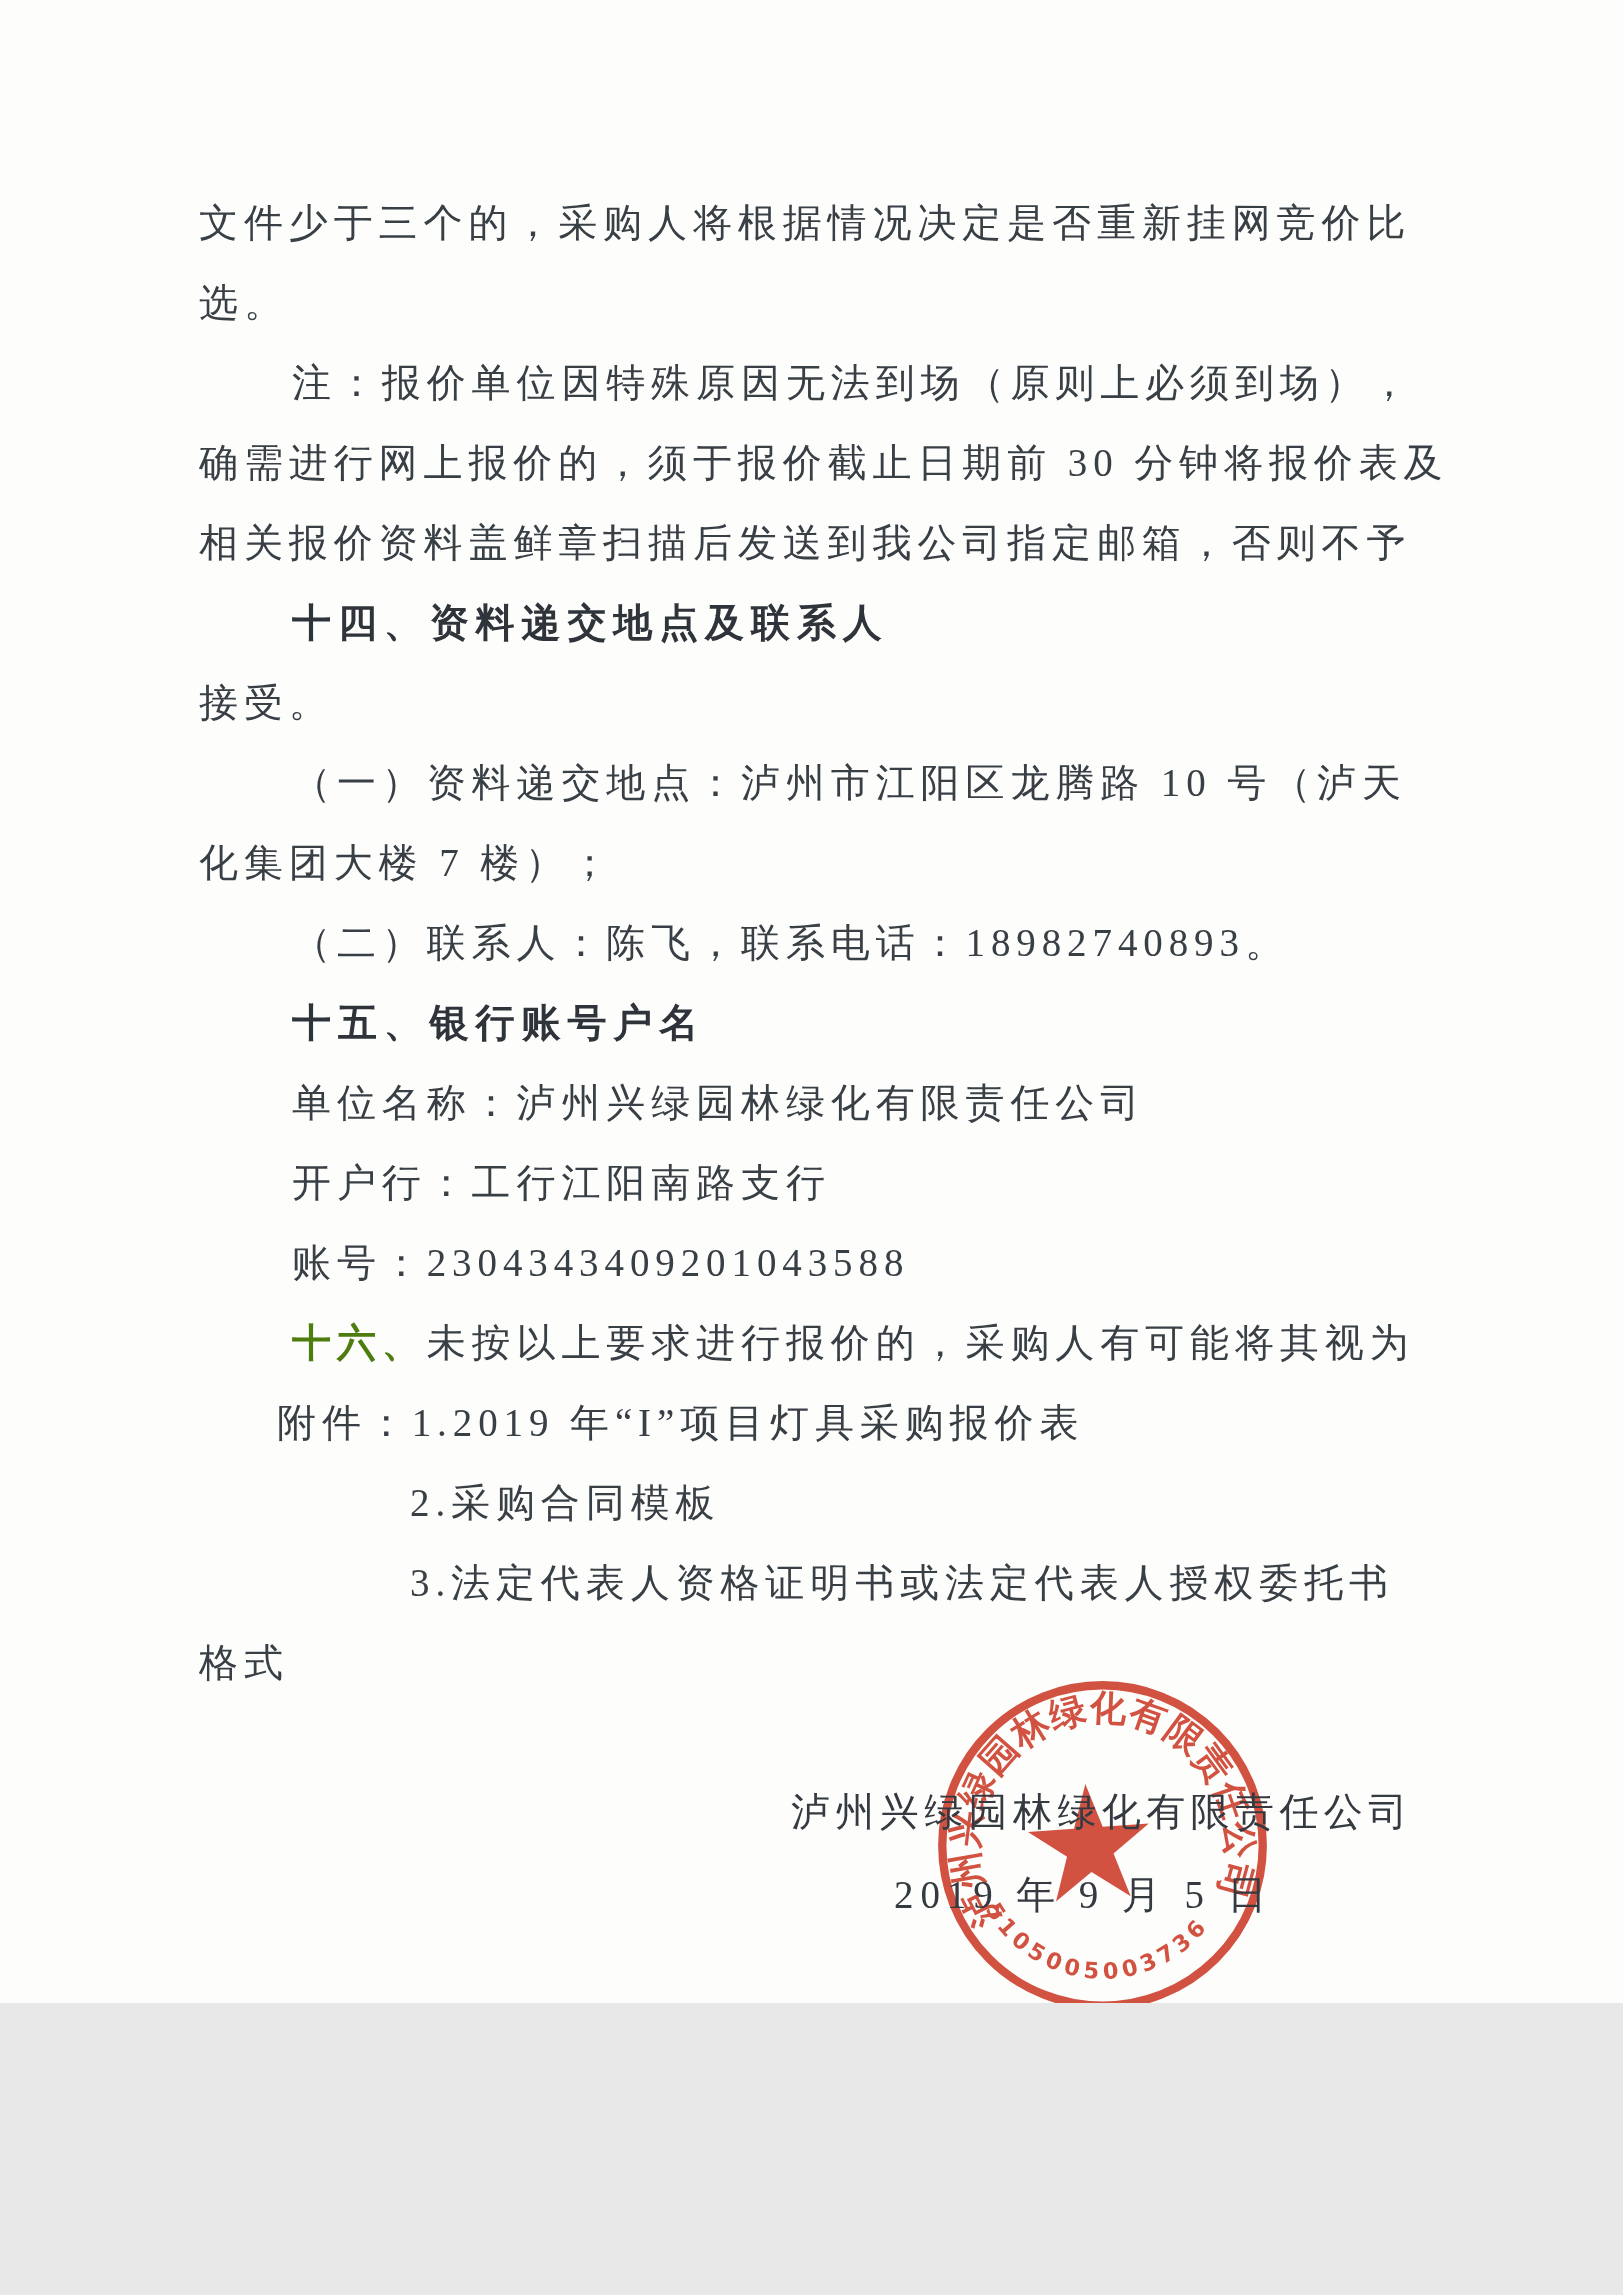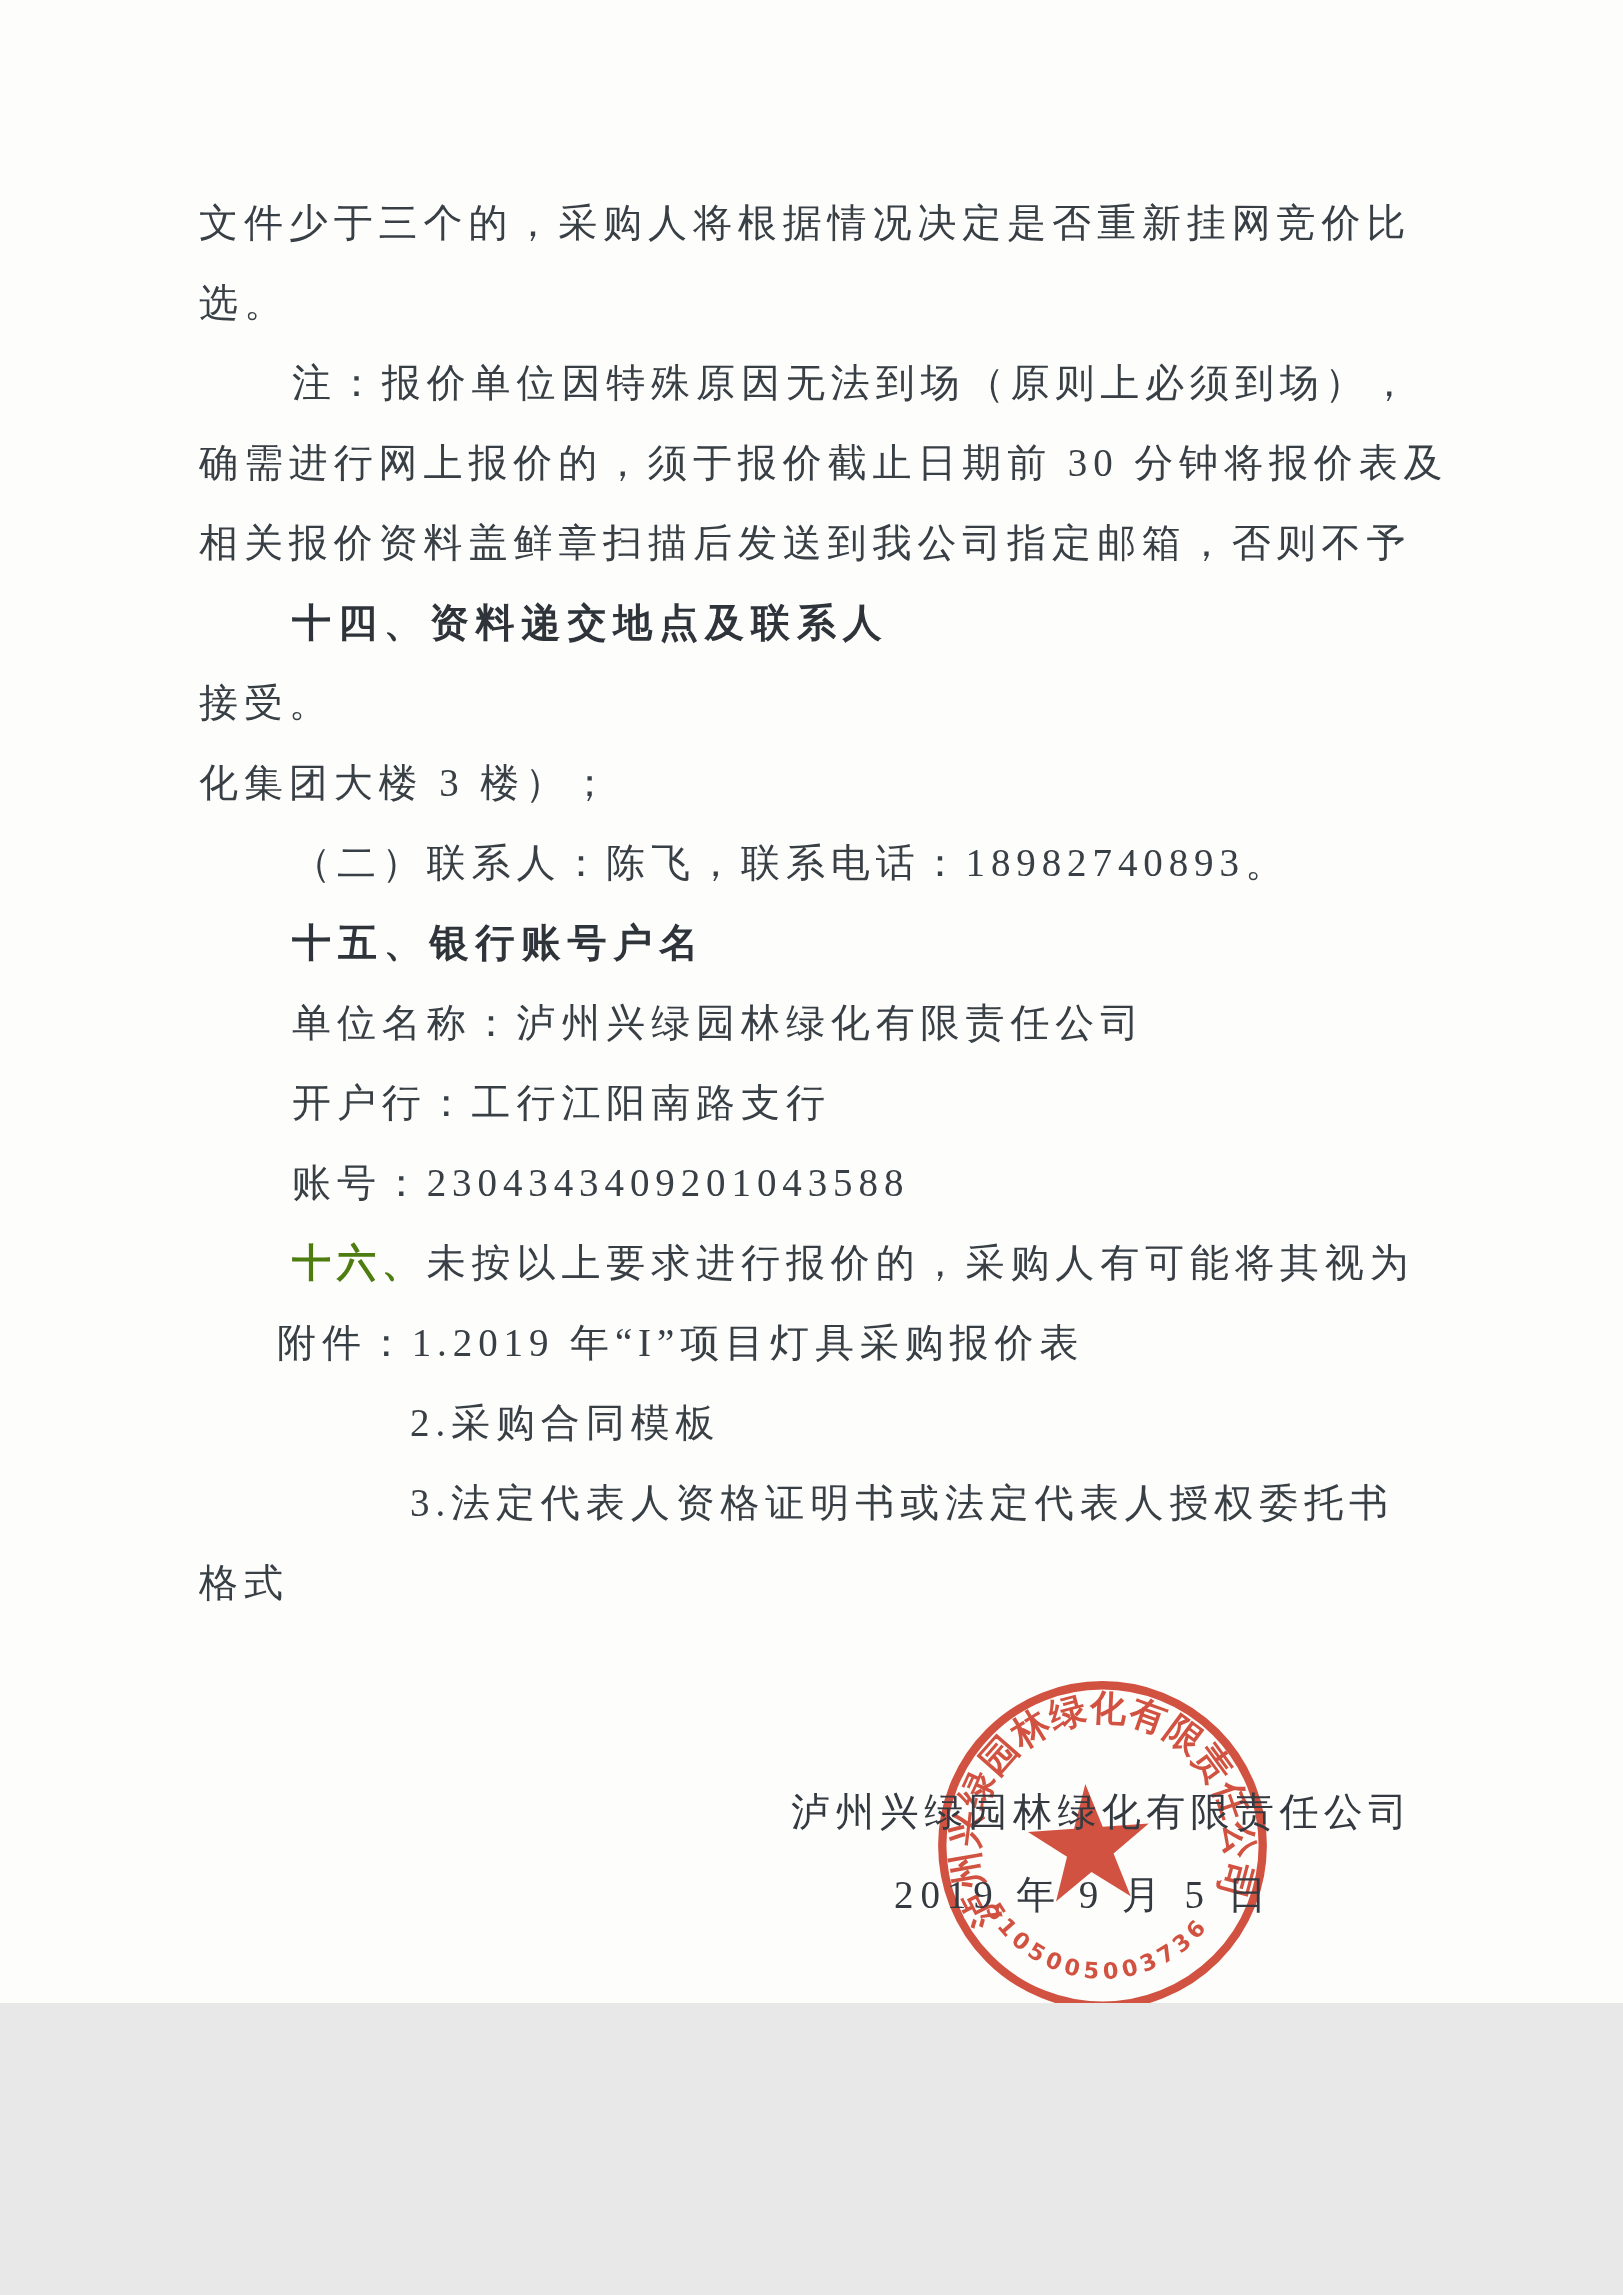--- a/index.html
+++ b/index.html
@@ -60,21 +60,22 @@
 <div id="page">
 
   <div id="text-column">
     <div class="line">文件少于三个的，采购人将根据情况决定是否重新挂网竞价比</div>
     <div class="line">选。</div>
     <div class="line ind">注：报价单位因特殊原因无法到场（原则上必须到场），</div>
     <div class="line">确需进行网上报价的，须于报价截止日期前 30 分钟将报价表及</div>
     <div class="line">相关报价资料盖鲜章扫描后发送到我公司指定邮箱，否则不予</div>
     <div class="line ind hd">十四、资料递交地点及联系人</div>
     <div class="line">接受。</div>
-    <div class="line">化集团大楼 3 楼）；</div>
+    <div class="line ind">（一）资料递交地点：泸州市江阳区龙腾路 10 号（泸天</div>
+    <div class="line">化集团大楼 7 楼）；</div>
     <div class="line ind">（二）联系人：陈飞，联系电话：18982740893。</div>
     <div class="line ind hd">十五、银行账号户名</div>
     <div class="line ind">单位名称：泸州兴绿园林绿化有限责任公司</div>
     <div class="line ind">开户行：工行江阳南路支行</div>
     <div class="line ind">账号：2304343409201043588</div>
     <div class="line ind"><span class="hd-inline">十六、</span><span>未按以上要求进行报价的，采购人有可能将其视为</span></div>
     <div class="line ind-att">附件：1.2019 年“I”项目灯具采购报价表</div>
     <div class="line ind-item">2.采购合同模板</div>
     <div class="line ind-item">3.法定代表人资格证明书或法定代表人授权委托书</div>
     <div class="line">格式</div>

